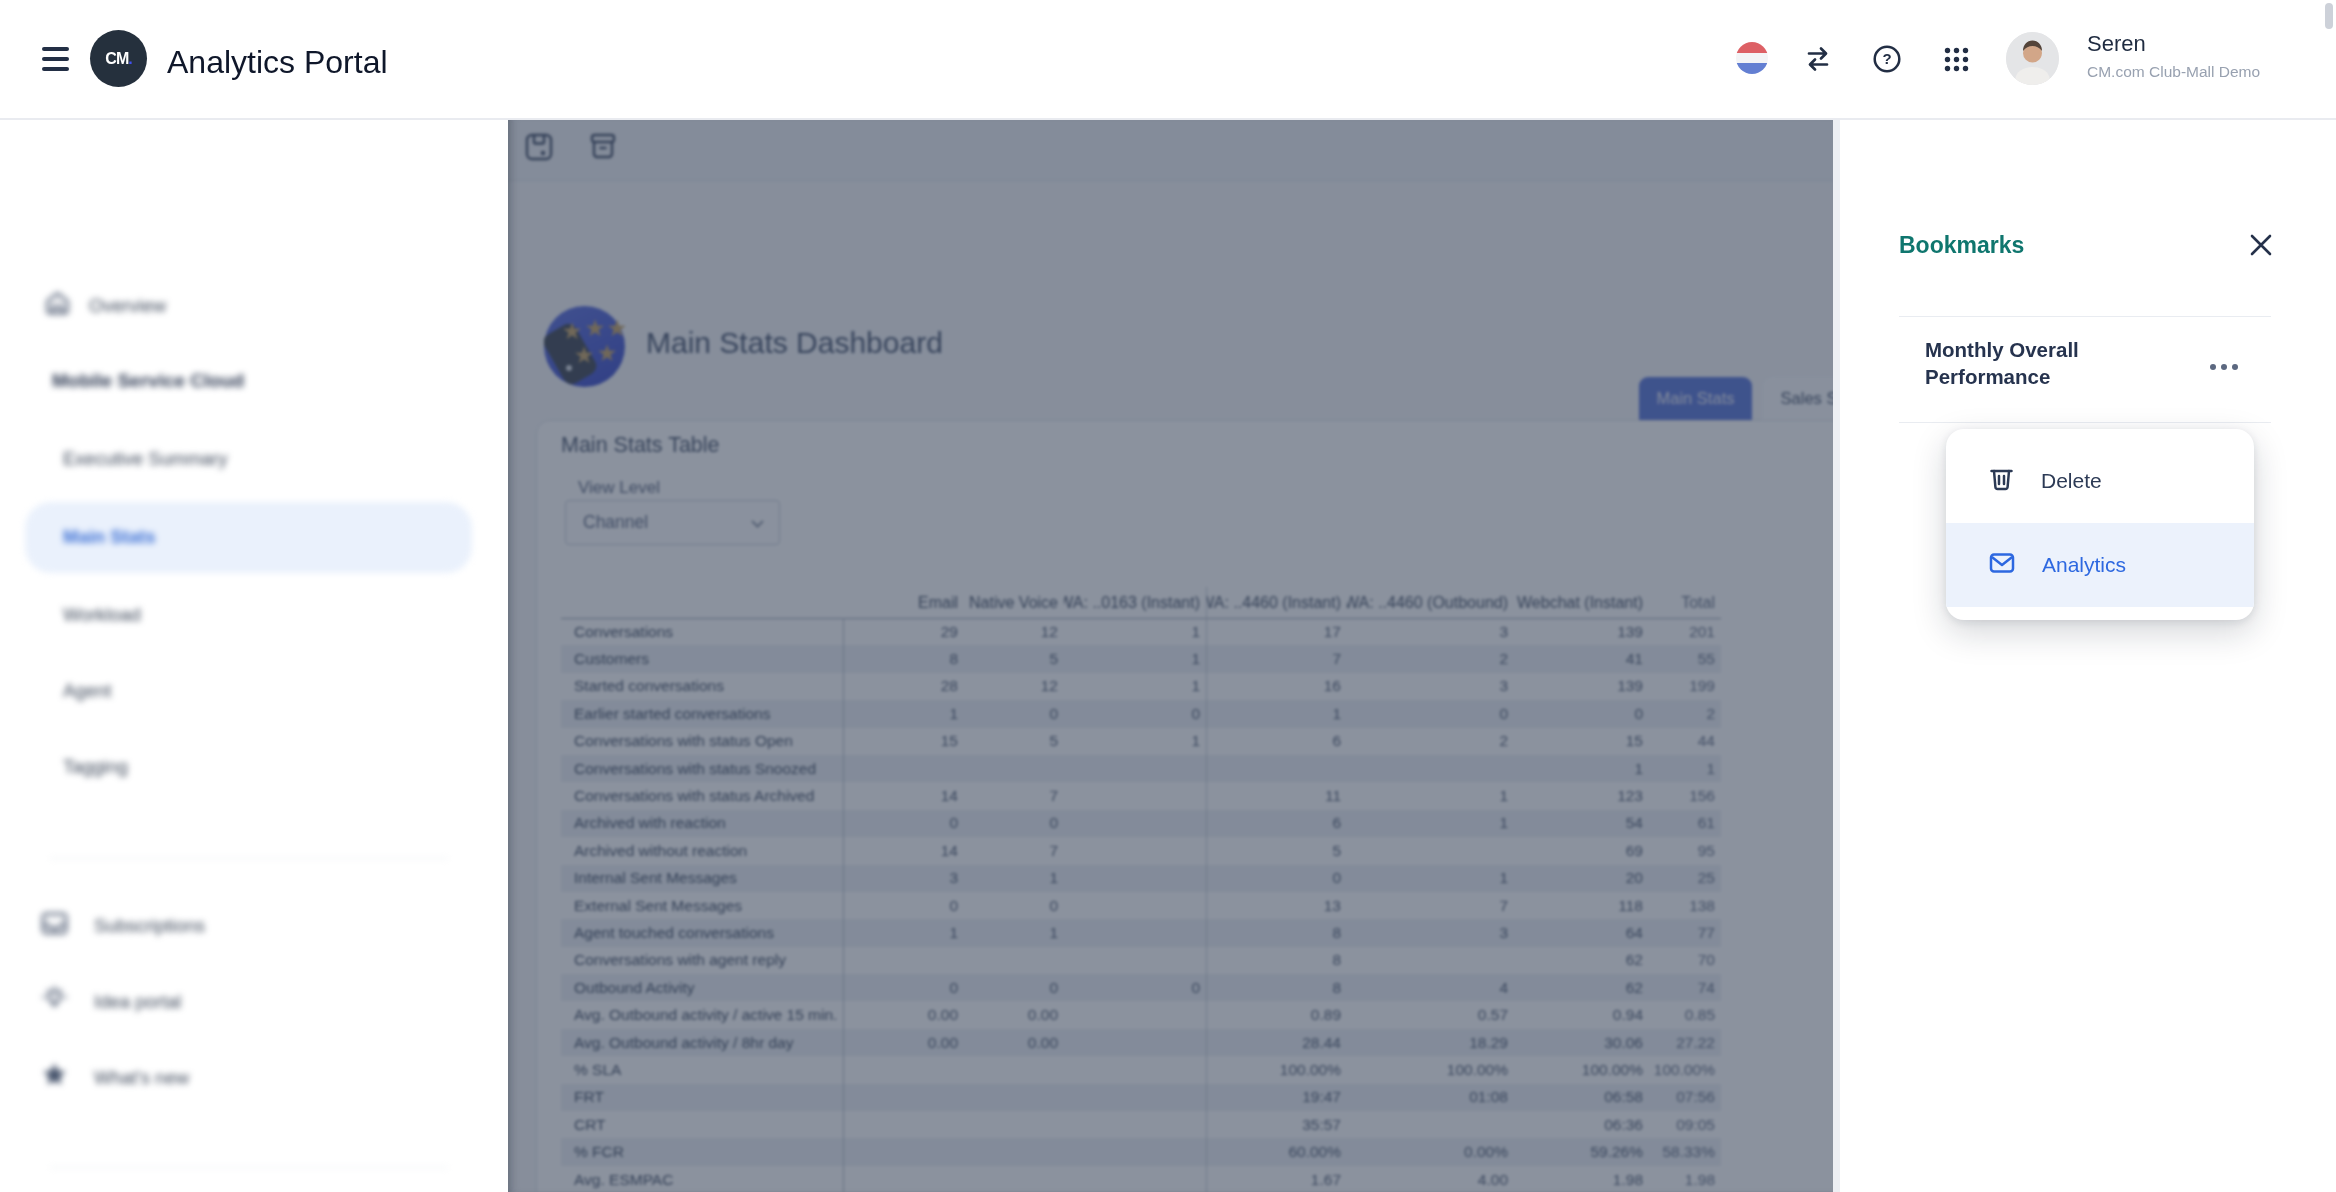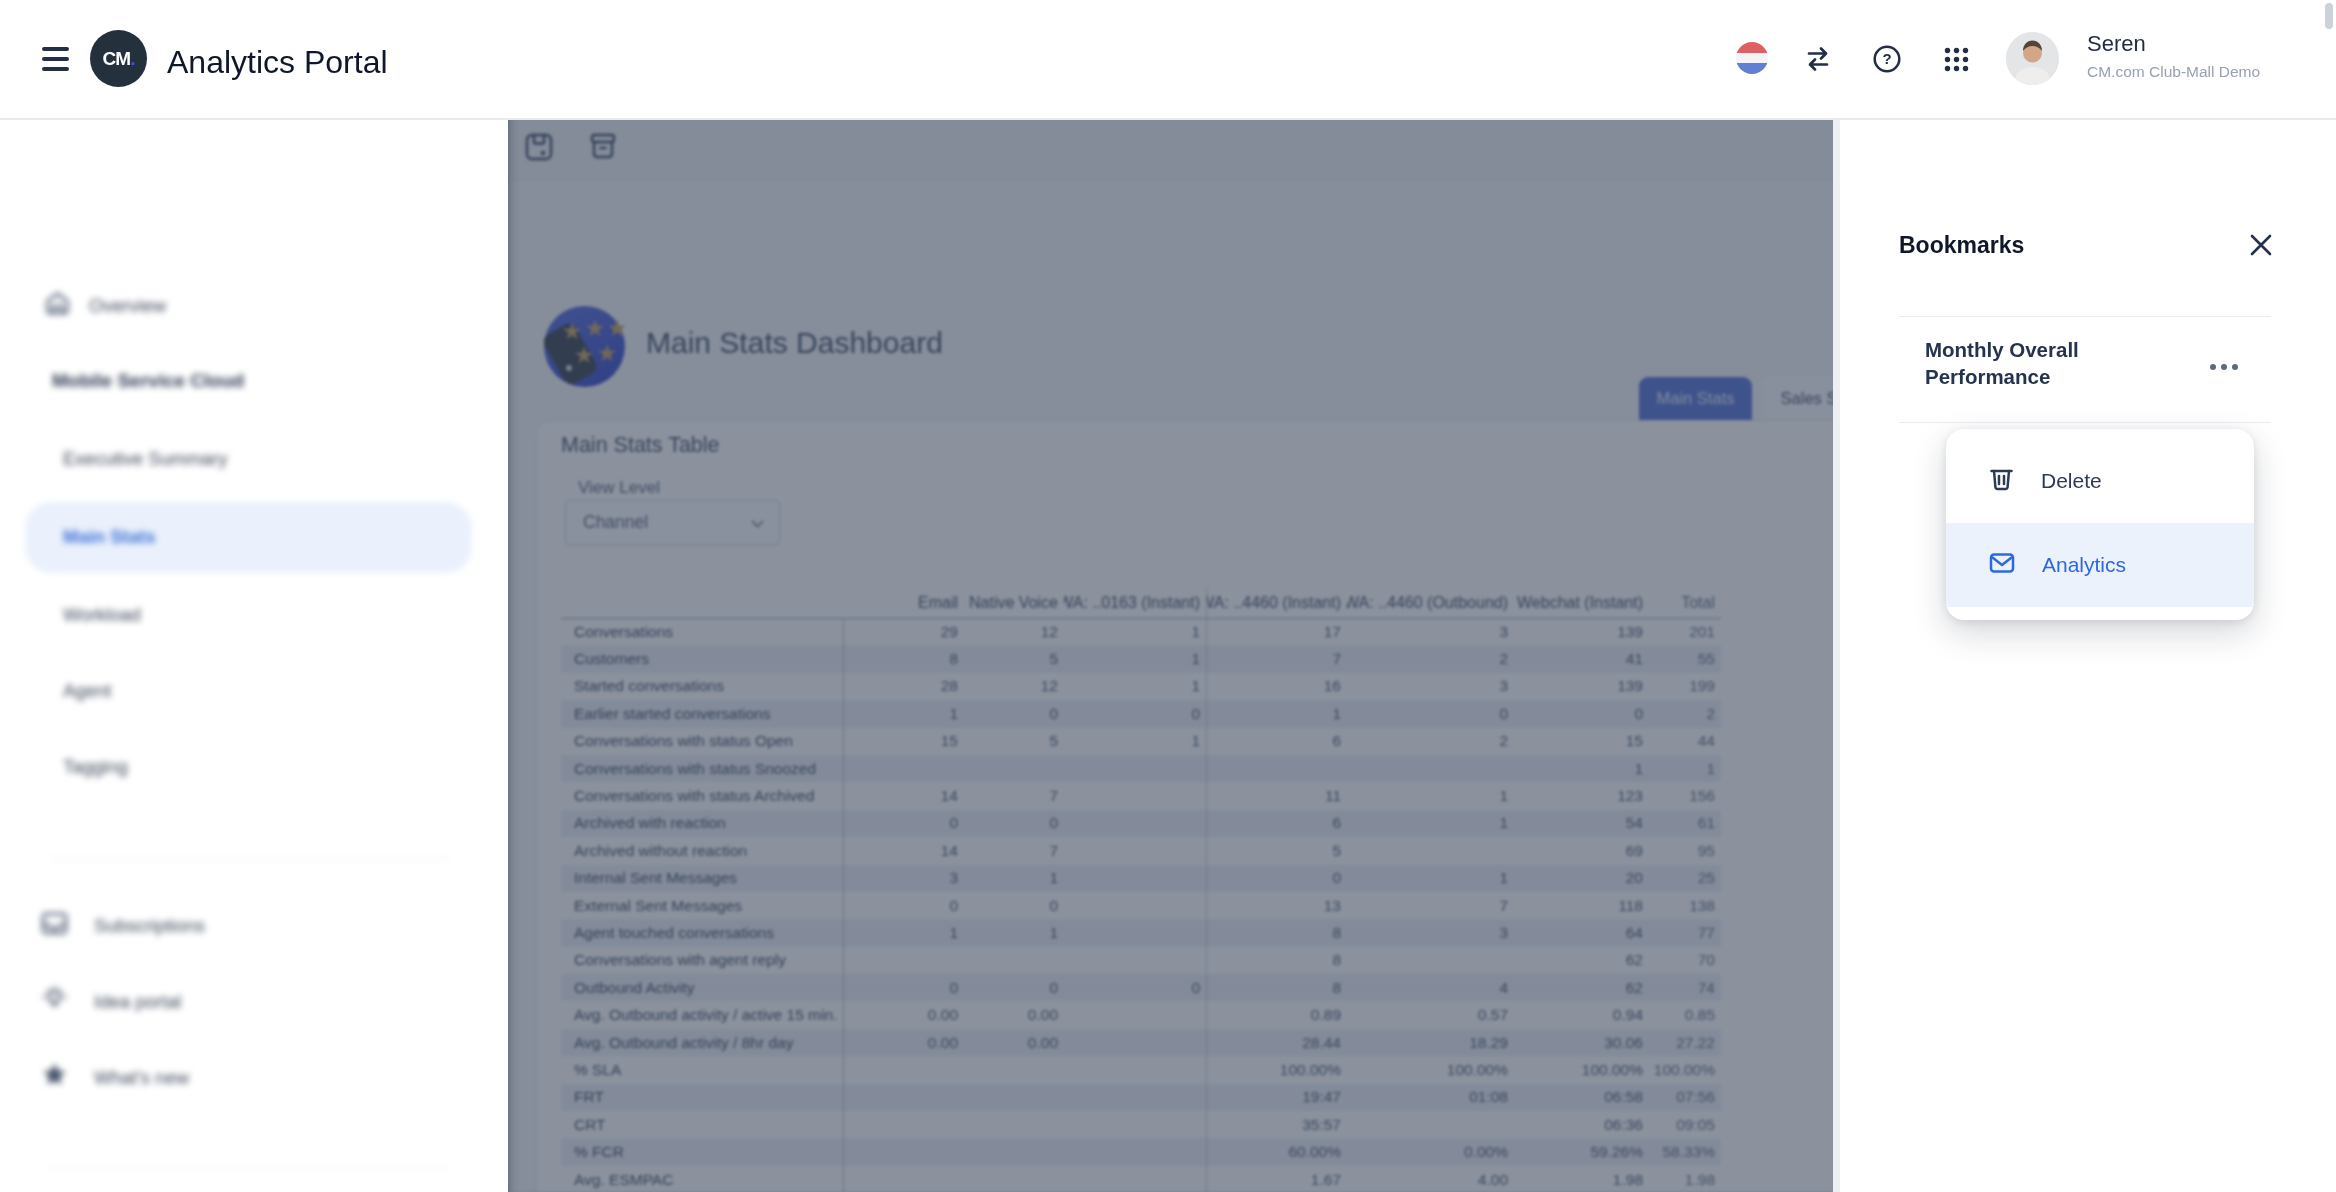--- a/index.html
+++ b/index.html
@@ -7,21 +7,21 @@
        font-family:"Liberation Sans",sans-serif;background:#ffffff;}
   .stage{position:absolute;inset:0;}
 
   
   .header{position:absolute;left:0;top:0;width:2336px;height:118px;background:#fff;
           border-bottom:2px solid #e9ebf0;z-index:50;}
   .hamburger{position:absolute;left:42px;top:47px;width:27px;height:24px;cursor:pointer;}
   .hamburger span{display:block;height:4px;border-radius:2px;background:#232f45;margin-bottom:6px;}
   .cm-logo{position:absolute;left:90px;top:30px;width:57px;height:57px;border-radius:50%;
            background:#25303d;color:#fff;display:flex;align-items:center;justify-content:center;
-           font-weight:bold;font-size:19px;letter-spacing:-1px;text-align:right;}
+           font-weight:bold;font-size:16px;letter-spacing:-1px;text-align:right;}
   .cm-logo .dot{color:#4150f0;}
   .app-title{position:absolute;left:167px;top:44px;font-size:32px;color:#0f172a;font-weight:500;text-align:right;}
   .flag{position:absolute;left:1736px;top:42px;width:32px;height:32px;border-radius:50%;
         background:linear-gradient(180deg,#dd6065 0 34%,#f3f4f6 34% 66%,#637fd2 66% 100%);cursor:pointer;}
   .hicon{position:absolute;top:44px;width:30px;height:30px;cursor:pointer;}
   .avatar{position:absolute;left:2006px;top:32px;width:53px;height:53px;border-radius:50%;overflow:hidden;background:#e4e5e7;cursor:pointer;}
   .user-name{position:absolute;left:2087px;top:31px;font-size:22px;font-weight:400;color:#1f2b40;}
   .user-org{position:absolute;left:2087px;top:63px;font-size:15.5px;color:#98a1b0;}
   .page-scrollbar{position:absolute;left:2325px;top:3px;width:8px;height:26px;border-radius:4px;background:#cdd1d9;}
 
@@ -69,21 +69,21 @@
   .tcell.c2{border-right:1px solid #c2c8d3;}
   .tcell.c6{color:#606c84;}
 
   
   .overlay{position:absolute;left:508px;top:118px;width:1325px;height:1074px;z-index:20;
            background:rgba(44,56,79,0.55);box-shadow:inset 8px 0 10px -6px rgba(25,33,50,0.35);}
 
   
   .bookmarks{position:absolute;left:1833px;top:120px;width:503px;height:1072px;background:#fff;z-index:30;
              border-left:7px solid #edeff3;}
-  .bm-title{position:absolute;left:59px;top:112px;font-size:23px;font-weight:bold;color:#0f172a;}
+  .bm-title{position:absolute;left:59px;top:112px;font-size:23px;font-weight:bold;color:#0f766e;}
   .bm-close{position:absolute;left:408px;top:112px;width:26px;height:26px;cursor:pointer;}
   .bm-divider{position:absolute;left:59px;width:372px;height:1px;background:#e9ecf1;}
   .bm-item-title{position:absolute;left:85px;top:216px;width:250px;font-size:20.5px;font-weight:bold;
                  color:#26334e;line-height:27px;cursor:pointer;}
   .bm-dots{position:absolute;left:2210px;top:364px;display:flex;gap:5px;cursor:pointer;z-index:31;}
   .bm-dots i{width:6px;height:6px;border-radius:50%;background:#5c6880;}
 
   
   .menu{position:absolute;left:1946px;top:429px;width:308px;height:191px;background:#fff;border-radius:18px;
         box-shadow:0 12px 34px rgba(15,25,45,0.18),0 2px 8px rgba(15,25,45,0.10);z-index:40;

